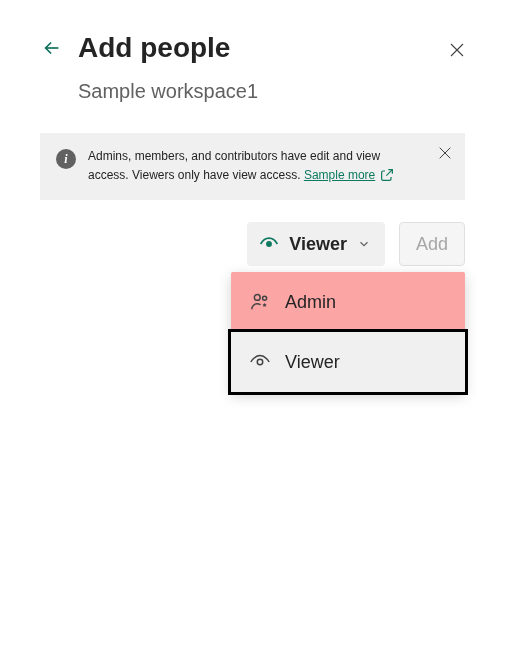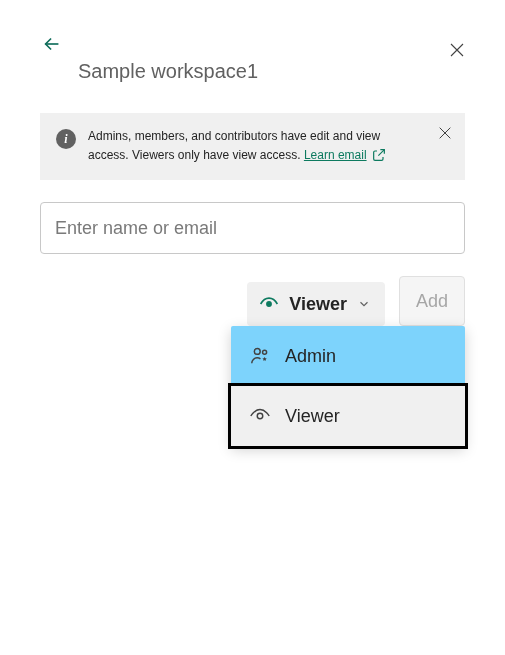--- a/index.html
+++ b/index.html
@@ -36,21 +36,21 @@
       top: 38px; right: 36px;
       width: 24px; height: 24px;
       display: flex; align-items: center; justify-content: center;
       cursor: pointer;
       color: #424242;
     }
     .subtitle {
       font-size: 20px;
       color: #616161;
       margin-left: 38px;
-      margin-top: 4px;
+      margin-top: 16px;
       font-weight: 400;
     }
     .info-banner {
       margin-top: 30px;
       background: #f0f0f0;
       padding: 14px 16px 16px 16px;
       display: flex;
       gap: 12px;
       align-items: flex-start;
       position: relative;
@@ -129,32 +129,32 @@
       border-radius: 4px;
     }
     .eye-icon { color: #0d7a5f; display: flex; }
     .chevron { color: #616161; display: flex; }
     .add-btn {
       background: #f5f5f5;
       border: 1px solid #e0e0e0;
       color: #a6a6a6;
       font-size: 18px;
       font-weight: 400;
-      height: 50px;
+      height: 44px;
       padding: 0 16px;
       cursor: default;
       font-family: inherit;
       border-radius: 4px;
     }
     .dropdown {
       position: absolute;
       top: 50px;
       right: 0;
       width: 234px;
-      background: #7dd3fc;
+      background: #fca5a5;
       box-shadow: 0 4px 14px rgba(0,0,0,0.18);
       border-radius: 2px;
       overflow: visible;
     }
     .dropdown-item {
       display: flex;
       align-items: center;
       gap: 14px;
       padding: 0 18px;
       height: 60px;
@@ -179,50 +179,50 @@
 <body>
 
 <div class="panel">
   <div class="header-row">
     <div class="back-btn">
       <svg width="22" height="22" viewBox="0 0 24 24" fill="none" stroke="currentColor" stroke-width="1.8">
           <path d="M19 12H5"></path>
           <path d="M11 18l-6-6 6-6"></path>
         </svg>
     </div>
+    <h1 class="title">Add people</h1>
   </div>
   <div class="close-btn">
     <svg width="18" height="18" viewBox="0 0 24 24" fill="none" stroke="currentColor" stroke-width="1.5">
         <path d="M4 4l16 16M20 4L4 20"></path>
       </svg>
   </div>
   <div class="subtitle">Sample workspace1</div>
 
   <div class="info-banner">
     <div class="info-icon">i</div>
     <div class="info-text">
       <span>Admins, members, and contributors have edit and view access. Viewers only have view access. </span><a class="learn-more">
-          <span>Learn email</span> 
+          <span>Sample more</span> 
           <span class="ext-icon">
             <svg width="16" height="16" viewBox="0 0 24 24" fill="none" stroke="currentColor" stroke-width="1.8">
               <path d="M9 6H6a2 2 0 0 0-2 2v10a2 2 0 0 0 2 2h10a2 2 0 0 0 2-2v-3"></path>
               <path d="M14 4h6v6"></path>
               <path d="M20 4l-9 9"></path>
             </svg>
           </span>
         </a>
     </div>
     <div class="banner-close">
       <svg width="16" height="16" viewBox="0 0 24 24" fill="none" stroke="currentColor" stroke-width="1.5">
           <path d="M4 4l16 16M20 4L4 20"></path>
         </svg>
     </div>
   </div>
 
-  <input class="input-field" type="text" placeholder="Enter name or email" style="">
 
   <div class="actions-row">
     <button class="role-trigger">
       <span class="eye-icon">
         <svg width="20" height="20" viewBox="0 0 24 24" fill="none" stroke="currentColor" stroke-width="2">
             <path d="M2 12s4-7 10-7 10 7 10 7"></path>
             <circle cx="12" cy="12" r="2.5" fill="currentColor"></circle>
           </svg>
       </span>
       <span>Viewer</span>

